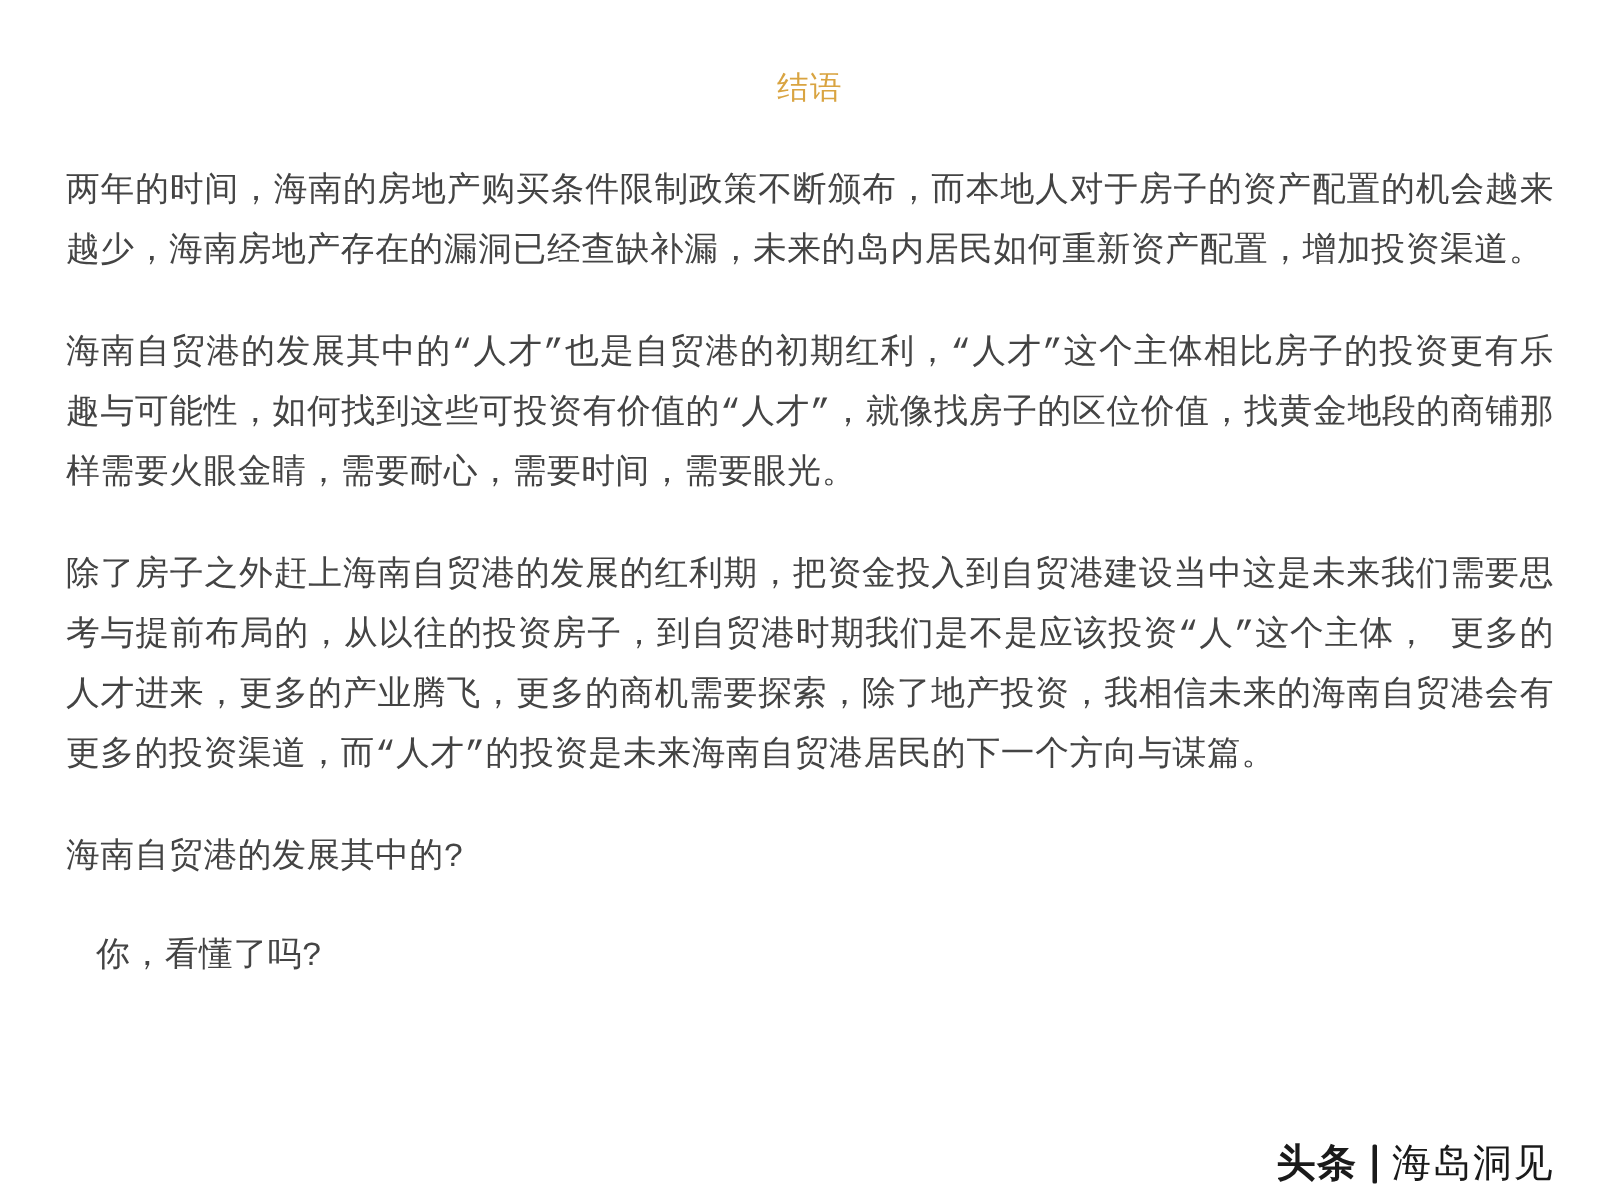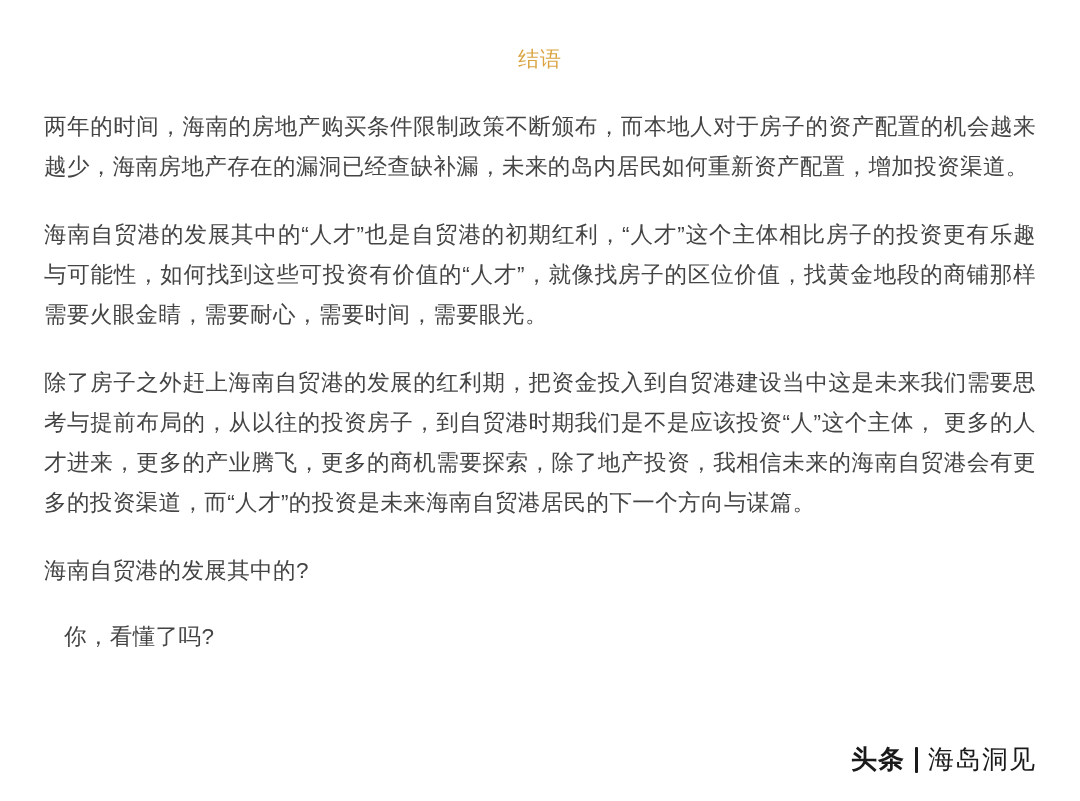--- a/index.html
+++ b/index.html
@@ -35,32 +35,33 @@
     margin-top: 34px;
   }
   .para {
     color: #444444;
     font-size: 22.5px;
     line-height: 40px;
     letter-spacing: 0.4px;
     text-align: justify;
     margin: 0 0 28px 0;
     word-break: break-all;
+    font-family: Liberation Mono, monospace;
   }
   .para:last-child {
     margin-bottom: 0;
     margin-left: 20px;
   }
   .para.short {
     margin-bottom: 26px;
   }
   .watermark {
     position: absolute;
     right: 44px;
-    bottom: 24px;
+    bottom: 8px;
     display: flex;
     align-items: center;
     gap: 10px;
   }
   .wm-logo {
     font-size: 26px;
     font-weight: 700;
     color: #1a1a1a;
     letter-spacing: 1px;
   }

